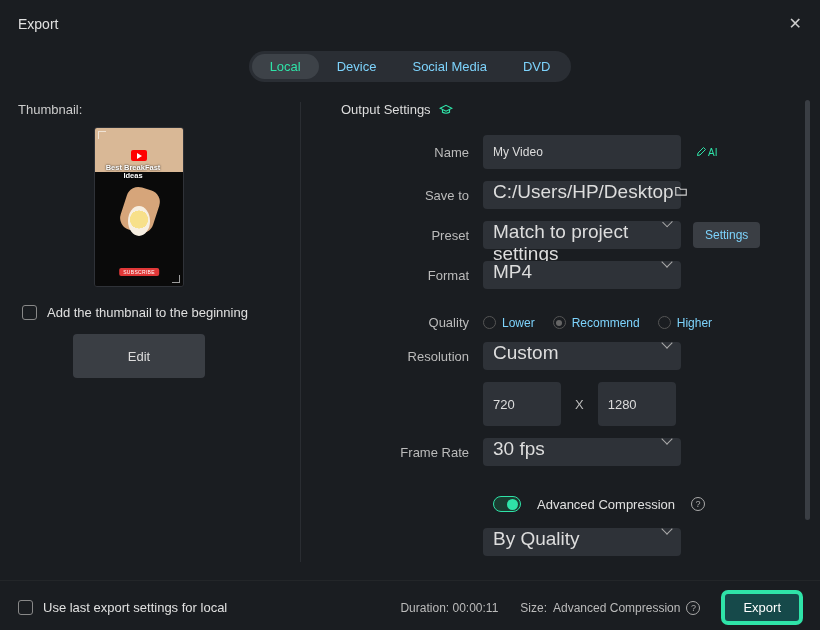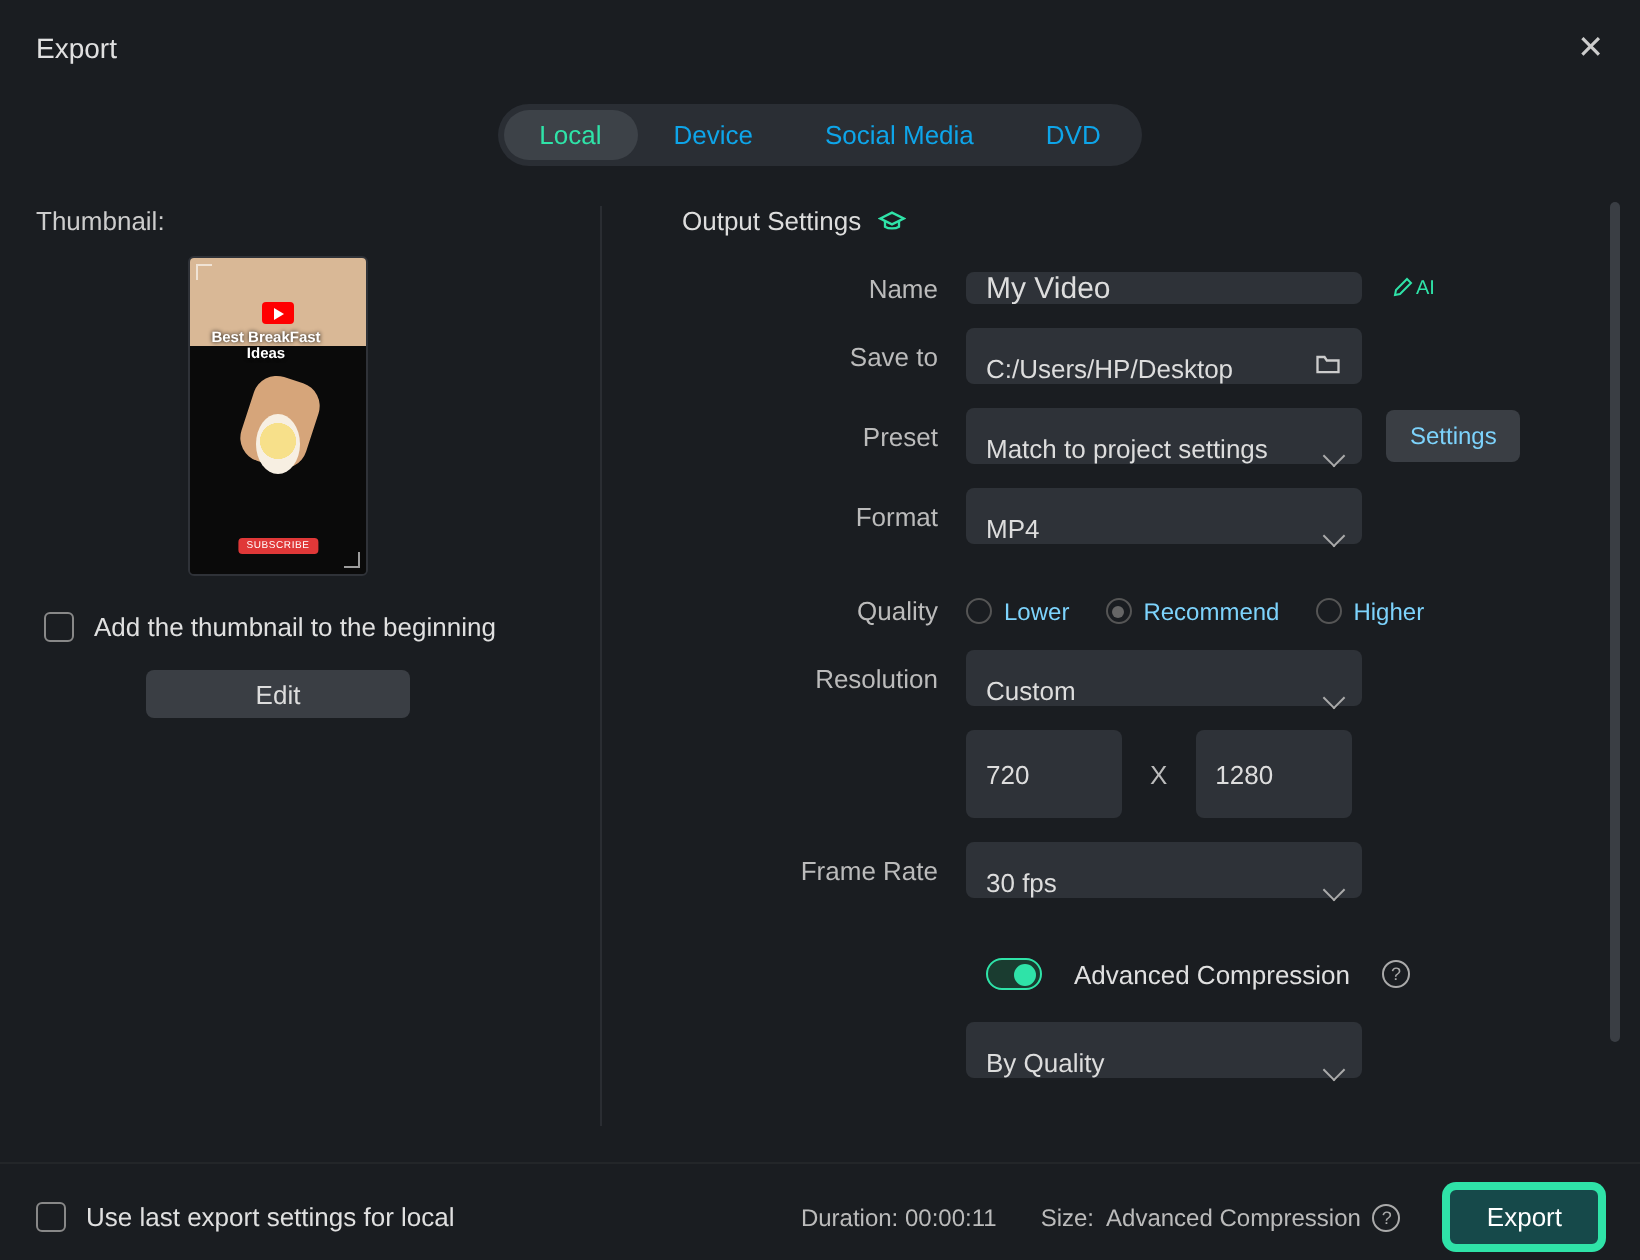--- a/index.html
+++ b/index.html
@@ -2,48 +2,48 @@
 <html><head>
 <meta charset="utf-8">
 <style>
 * { box-sizing: border-box; margin: 0; padding: 0; font-family: -apple-system, BlinkMacSystemFont, "Segoe UI", sans-serif; }
 body { background: #1a1d21; color: #e0e0e0; width: 820px; height: 630px; overflow: hidden; font-size: 13px; }
 .header { display: flex; justify-content: space-between; align-items: center; padding: 14px 18px 8px 18px; }
 .title { color: #e0e0e0; font-size: 14px; }
 .close { cursor: pointer; color: #ccc; font-size: 16px; }
 .tabs { display: flex; justify-content: center; align-items: center; padding: 10px 0 12px 0; background: #1a1d21; }
 .tab-group { display: flex; background: #2a2e34; border-radius: 16px; padding: 3px; }
-.tab { padding: 5px 18px; border-radius: 14px; color: #0ea5e9; cursor: pointer; font-size: 13px; }
+.tab { padding: 5px 18px; border-radius: 14px; color: #7dd3fc; cursor: pointer; font-size: 13px; }
 .tab.active { background: #3d4248; color: #2fe3a8; }
 .content { display: flex; padding: 8px 18px 0 18px; gap: 40px; height: 478px; position: relative; }
 .scrollbar { position: absolute; right: 10px; top: 6px; width: 5px; height: 420px; background: #3a3e44; border-radius: 3px; }
 .left { width: 242px; flex-shrink: 0; }
 .thumb-label { font-size: 13px; color: #ccc; margin-bottom: 10px; }
 .thumb-box { width: 90px; height: 160px; margin: 0 auto 18px auto; border: 1px solid #2f3238; border-radius: 3px; position: relative; background: #151515; overflow: hidden; }
 .thumb-bg { position:absolute; inset:0; background: linear-gradient(180deg, #d9b896 0%, #d9b896 28%, #0a0a0a 28%, #0a0a0a 100%); }
 .tb-play { position:absolute; top:22px; left:50%; transform:translateX(-50%); width:16px; height:11px; background:#ff0000; border-radius:2px; }
 .tb-play:after { content:''; position:absolute; left:6px; top:2.5px; border-left:5px solid #fff; border-top:3px solid transparent; border-bottom:3px solid transparent; }
 .tb-text { position:absolute; top:36px; left:0; right:12px; text-align:center; color:#fff; font-size:7.5px; font-weight:700; text-shadow:0 0 2px #000; line-height:1.1; }
 .tb-egg { position:absolute; top:78px; left:50%; transform:translateX(-50%); width:22px; height:30px; background: radial-gradient(circle at 50% 45%, #f7e08a 0 45%, #f7efe2 46%); border-radius:50%; }
 .tb-hand { position:absolute; top:60px; left:28px; width:34px; height:44px; background:#d6a57a; border-radius:12px; transform:rotate(18deg); }
 .tb-sub { position:absolute; bottom:10px; left:50%; transform:translateX(-50%); background:#e03838; color:#fff; font-size:5px; padding:1px 4px; border-radius:2px; letter-spacing:0.3px; }
 .tb-corner { position:absolute; width:8px; height:8px; border:1px solid rgba(255,255,255,0.6); }
 .tb-corner.tl { top:3px; left:3px; border-right:none; border-bottom:none; }
 .tb-corner.br { bottom:3px; right:3px; border-left:none; border-top:none; }
 .checkline { display: flex; align-items: center; gap: 10px; margin-bottom: 14px; padding-left: 4px; }
 .cbox { width: 15px; height: 15px; border: 1.5px solid #888; border-radius: 3px; cursor: pointer; }
-.edit-btn { width: 132px; height: 24px; background: #3a3e44; border-radius: 4px; border: none; color: #ddd; cursor: pointer; font-size: 13px; margin: 0 auto; display: block; }
+.edit-btn { width: 132px; height: 44px; background: #3a3e44; border-radius: 4px; border: none; color: #ddd; cursor: pointer; font-size: 13px; margin: 0 auto; display: block; }
 .divider { width: 1px; background: #2a2d32; height: 460px; }
 .right { flex: 1; padding-right: 14px; }
 .section-head { display: flex; align-items: center; gap: 8px; color: #ddd; margin-bottom: 18px; font-size: 13px; }
 .form-row { display: flex; align-items: center; margin-bottom: 12px; }
 .form-label { width: 142px; text-align: right; padding-right: 14px; color: #bbb; font-size: 13px; }
-.input { flex: 1; background: #2e3238; border: none; border-radius: 4px; padding: 7px 10px; color: #ddd; font-size: 15px; height: 16px; }
+.input { flex: 1; background: #2e3238; border: none; border-radius: 4px; padding: 7px 10px; color: #ddd; font-size: 12px; height: 34px; }
 .input.short { max-width: 198px; }
-.select { flex: 1; background: #2e3238; border: none; border-radius: 4px; padding: 0 10px; color: #ddd; font-size: 13px; height: 28px; display: flex; align-items: flex-end; justify-content: space-between; cursor: pointer; max-width: 198px; }
+.select { flex: 1; background: #2e3238; border: none; border-radius: 4px; padding: 0 10px; color: #ddd; font-size: 19px; height: 28px; display: flex; align-items: flex-start; justify-content: space-between; cursor: pointer; max-width: 198px; }
 .chevron { width: 8px; height: 8px; border-right: 1.5px solid #aaa; border-bottom: 1.5px solid #aaa; transform: rotate(45deg); margin-top: -3px; }
 .ai-icon { color: #2fe3a8; margin-left: 14px; display:flex; align-items:center; gap:1px; font-size:10px; }
 .settings-btn { background: #3a3e44; border: none; border-radius: 4px; padding: 6px 12px; color: #7dd3fc; cursor: pointer; margin-left: 12px; font-size: 12px; }
 .radio-row { flex: 1; display: flex; align-items: center; gap: 18px; }
 .radio-item { display: flex; align-items: center; gap: 6px; color: #7dd3fc; font-size: 12px; }
 .radio { width: 13px; height: 13px; border: 1.5px solid #555; border-radius: 50%; position: relative; }
 .radio.sel:after { content:''; position:absolute; inset:2.5px; background:#666; border-radius:50%; }
 .dim-inputs { display: flex; align-items: center; gap: 0; }
 .dim-in { width: 78px; background: #2e3238; border: none; border-radius: 4px; padding: 22px 10px; color: #ddd; font-size: 13px; height: 28px; }
 .dim-x { margin: 0 14px; color: #bbb; }

